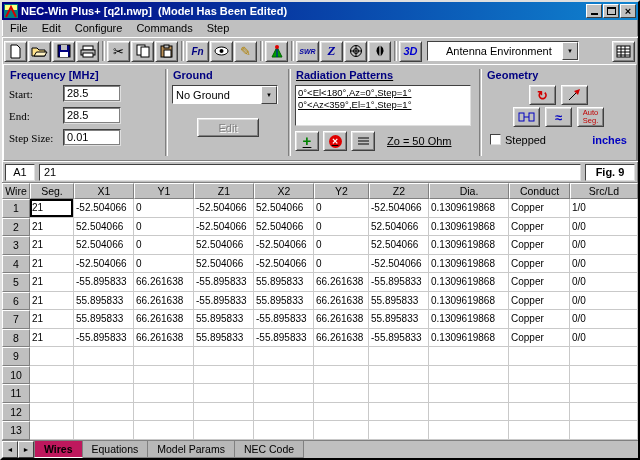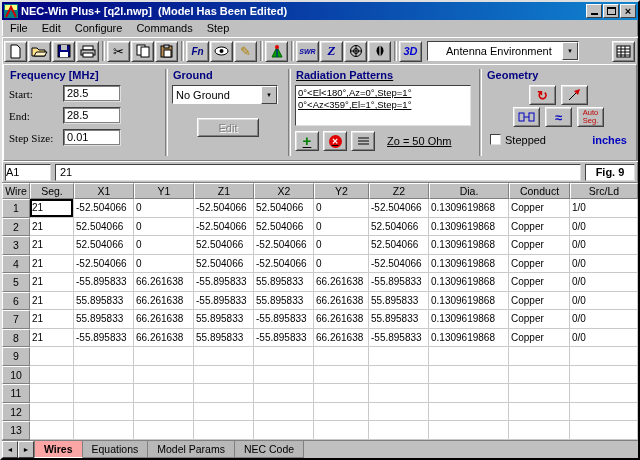--- a/index.html
+++ b/index.html
@@ -83,22 +83,22 @@
   .waves-glyph { color:#0000c0; font-weight:bold; font-size:13px; }
   .autoseg { font-size:7.5px; line-height:8px; color:#c00000; text-align:center; width:27px; white-space:normal; }
   .geo-bottom { display:flex; align-items:flex-start; margin-top:7px; padding:0 4px; }
   .chk { width:11px; height:11px; background:#fff; border:1px solid; border-color:#404040 #dfdfdf #dfdfdf #404040; margin-right:4px; flex:none; }
   .stepped-label { font-size:11px; }
   .units-label { margin-left:auto; color:#0000c0; font-size:11px; font-weight:bold; }
 
   
   .formulabar { height:21px; flex:none; display:flex; align-items:center; padding:1px 3px; gap:4px;
                 border-top:1px solid #fff; }
-  .cellref { width:46px; height:17px; background:#fff; border:1px solid; border-color:#404040 #dfdfdf #dfdfdf #404040;
-             line-height:15px; font-size:11px; }
+  .cellref { width:30px; height:17px; background:#fff; border:1px solid; border-color:#404040 #dfdfdf #dfdfdf #404040;
+             text-align:center; line-height:15px; font-size:11px; }
   .formula-field { flex:1; height:17px; background:#fff; border:1px solid; border-color:#404040 #dfdfdf #dfdfdf #404040;
                    line-height:15px; padding-left:4px; font-size:11px; }
   .figbox { width:50px; height:17px; background:#fff; border:1px solid; border-color:#404040 #dfdfdf #dfdfdf #404040;
             text-align:center; line-height:15px; font-weight:bold; font-size:11px; }
 
   
   .gridwrap { flex:1; overflow:hidden; background:#fff; border-top:1px solid #808080; }
   .grid { display:grid; grid-template-columns:28px 44px 60px 60px 60px 60px 55px 60px 80px 61px minmax(0,1fr);
           grid-template-rows:16px; grid-auto-rows:18.5px; }
   .gh { background:#c0c0c0; border:1px solid; border-color:#fff #808080 #808080 #fff;
@@ -107,21 +107,21 @@
   .gc { background:#fff; border-right:1px solid #c9c9c9; border-bottom:1px solid #c9c9c9;
         padding-left:2px; font-size:10px; line-height:18px; overflow:hidden; white-space:nowrap; }
   .gc.sel { box-shadow: inset 0 0 0 2px #000; }
 
   
   .tabbar { height:18px; flex:none; display:flex; align-items:stretch; background:#c0c0c0; border-top:1px solid #808080; }
   .tab-arrow { width:16px; background:#c0c0c0; border:1px solid; border-color:#fff #404040 #404040 #fff;
                font-size:7px; display:flex; align-items:center; justify-content:center; flex:none; }
   .tabs { display:flex; }
   .tab { padding:2px 9px 0; font-size:10.5px; background:#b8b8b8; border:1px solid #808080; border-top:none; margin-right:-1px; white-space:nowrap; }
-  .tab.active { background:#fca5a5; font-weight:bold; border-bottom-color:#fff; z-index:1; }
+  .tab.active { background:#be185d; font-weight:bold; border-bottom-color:#fff; z-index:1; }
   .tab-rest { flex:1; }
 
   svg { display:block; }
 </style>
 </head>
 <body>
 
 <div class="window">
 
   <div class="titlebar">

